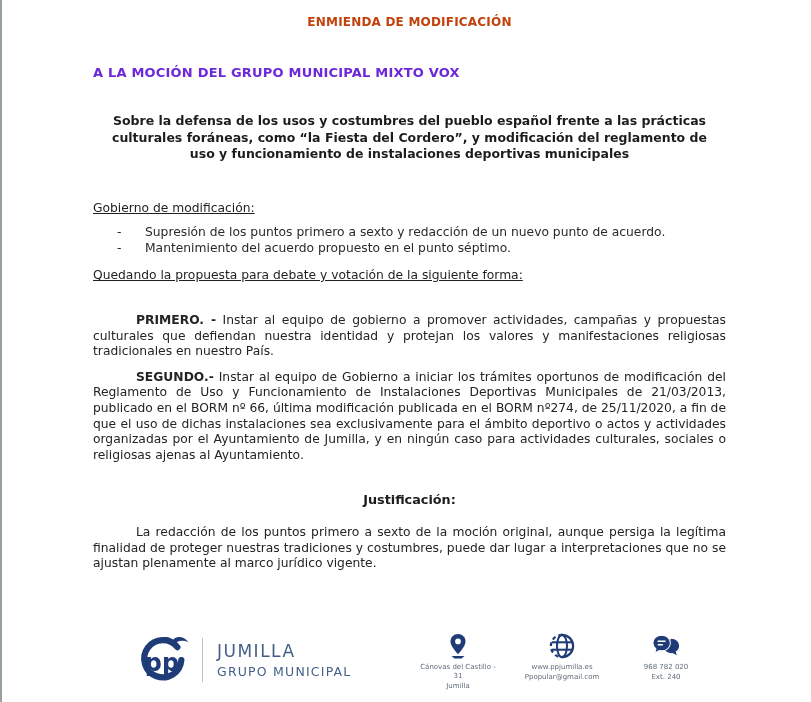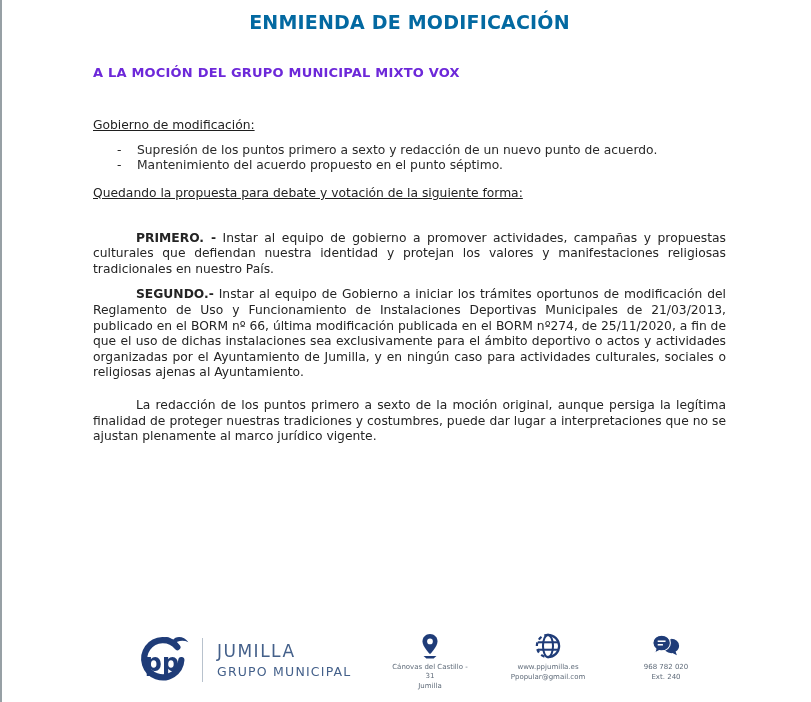--- a/index.html
+++ b/index.html
@@ -12,42 +12,42 @@
   .left-edge {
     position: absolute; left: 0; top: 0; width: 2px; height: 702px;
     background: #97a0a5;
   }
   .doc {
     padding: 15px 85px 0 93px;
     font-size: 12.3px;
     line-height: 15.6px;
   }
   .doc-title {
-    font-size: 19px; font-weight: bold; color: #0369a1;
+    font-size: 12px; font-weight: bold; color: #c2410c;
     text-align: center; letter-spacing: .2px;
   }
   .doc-subtitle {
     font-size: 13px; font-weight: bold; color: #6d28d9;
     text-align: left; margin-top: 34px; letter-spacing: .2px;
   }
   .subject {
     font-size: 12.5px; font-weight: bold; color: #1c1c1c;
     text-align: center; margin-top: 33px; line-height: 16.5px;
     padding: 0 12px;
   }
   .section-heading {
     margin-top: 38px;
     text-decoration: underline;
     color: #1f1f1f;
   }
   .section-heading.second { margin-top: 12px; }
   .dash-list { margin-top: 9px; }
   .dash-item { display: flex; }
   .dash-item .dash { width: 20px; margin-left: 24px; flex: 0 0 auto; }
-  .dash-item .txt { flex: 1; }
+  .dash-item .txt { flex: 1; margin-left: 8px; }
   .para {
     margin-top: 29px;
     text-align: justify;
     text-indent: 43px;
     color: #242424;
   }
   .para.p2 { margin-top: 10px; }
   .just-heading {
     margin-top: 29px; text-align: center;
     font-weight: bold; font-size: 12.8px; color: #1c1c1c;
@@ -58,58 +58,60 @@
     position: absolute; left: 0; right: 8px; top: 618px; height: 84px;
     display: flex; align-items: center; justify-content: space-between;
     padding: 0 98px 0 130px;
   }
   .brand { display: flex; align-items: center; }
   .brand .logo-mark { width: 62px; height: 56px; flex: 0 0 auto; }
   .brand .sep { width: 1px; height: 44px; background: #b8c2cd; margin: 0 14px 0 10px; }
   .brand .org { color: #44608a; }
   .brand .org-name { font-size: 17px; letter-spacing: 1.5px; font-weight: 500; }
   .brand .org-sub { font-size: 12.5px; letter-spacing: 1.2px; margin-top: 3px; }
-  .contacts { display: flex; align-items: flex-start; gap: 40px; }
+  .contacts { display: flex; align-items: flex-start; gap: 26px; }
   .contact { width: 78px; text-align: center; }
   .contact .cicon { height: 30px; display: flex; align-items: flex-end; justify-content: center; }
   .contact .cline { font-size: 7px; line-height: 9px; color: #5f6b79; margin-top: 4px; }
   .contact .cline + .cline { margin-top: 1px; }
   svg { display: block; }
 </style>
 </head>
 <body>
 
 <div class="left-edge"></div>
 
 <div class="doc">
 
   <div class="doc-title">ENMIENDA DE MODIFICACIÓN</div>
 
   <div class="doc-subtitle">A LA MOCIÓN DEL GRUPO MUNICIPAL MIXTO VOX</div>
 
+  <div class="subject">Sobre la defensa de los usos y costumbres del pueblo español frente a las prácticas culturales foráneas, como “la Fiesta del Cordero”, y modificación del reglamento de uso y funcionamiento de instalaciones deportivas municipales</div>
 
   <div class="section-heading">Gobierno de modificación:</div>
 
   <div class="dash-list">
     <div class="dash-item">
       <span class="dash">-</span>
       <span class="txt">Supresión de los puntos primero a sexto y redacción de un nuevo punto de acuerdo.</span>
     </div>
     <div class="dash-item">
       <span class="dash">-</span>
       <span class="txt">Mantenimiento del acuerdo propuesto en el punto séptimo.</span>
     </div>
   </div>
 
   <div class="section-heading second">Quedando la propuesta para debate y votación de la siguiente forma:</div>
 
   <p class="para"><b>PRIMERO. -</b> <span>Instar al equipo de gobierno a promover actividades, campañas y propuestas culturales que defiendan nuestra identidad y protejan los valores y manifestaciones religiosas tradicionales en nuestro País.</span></p>
 
   <p class="para p2"><b>SEGUNDO.-</b> <span>Instar al equipo de Gobierno a iniciar los trámites oportunos de modificación del Reglamento de Uso y Funcionamiento de Instalaciones Deportivas Municipales de 21/03/2013, publicado en el BORM nº 66, última modificación publicada en el BORM nº274, de 25/11/2020, a fin de que el uso de dichas instalaciones sea exclusivamente para el ámbito deportivo o actos y actividades organizadas por el Ayuntamiento de Jumilla, y en ningún caso para actividades culturales, sociales o religiosas ajenas al Ayuntamiento.</span></p>
 
+  <div class="just-heading">Justificación:</div>
 
   <p class="para just-para">La redacción de los puntos primero a sexto de la moción original, aunque persiga la legítima finalidad de proteger nuestras tradiciones y costumbres, puede dar lugar a interpretaciones que no se ajustan plenamente al marco jurídico vigente.</p>
 
 </div>
 
 <div class="footer">
 
   <div class="brand">
     <span class="logo-mark">
       <svg viewBox="0 0 70 60" width="62" height="56">

